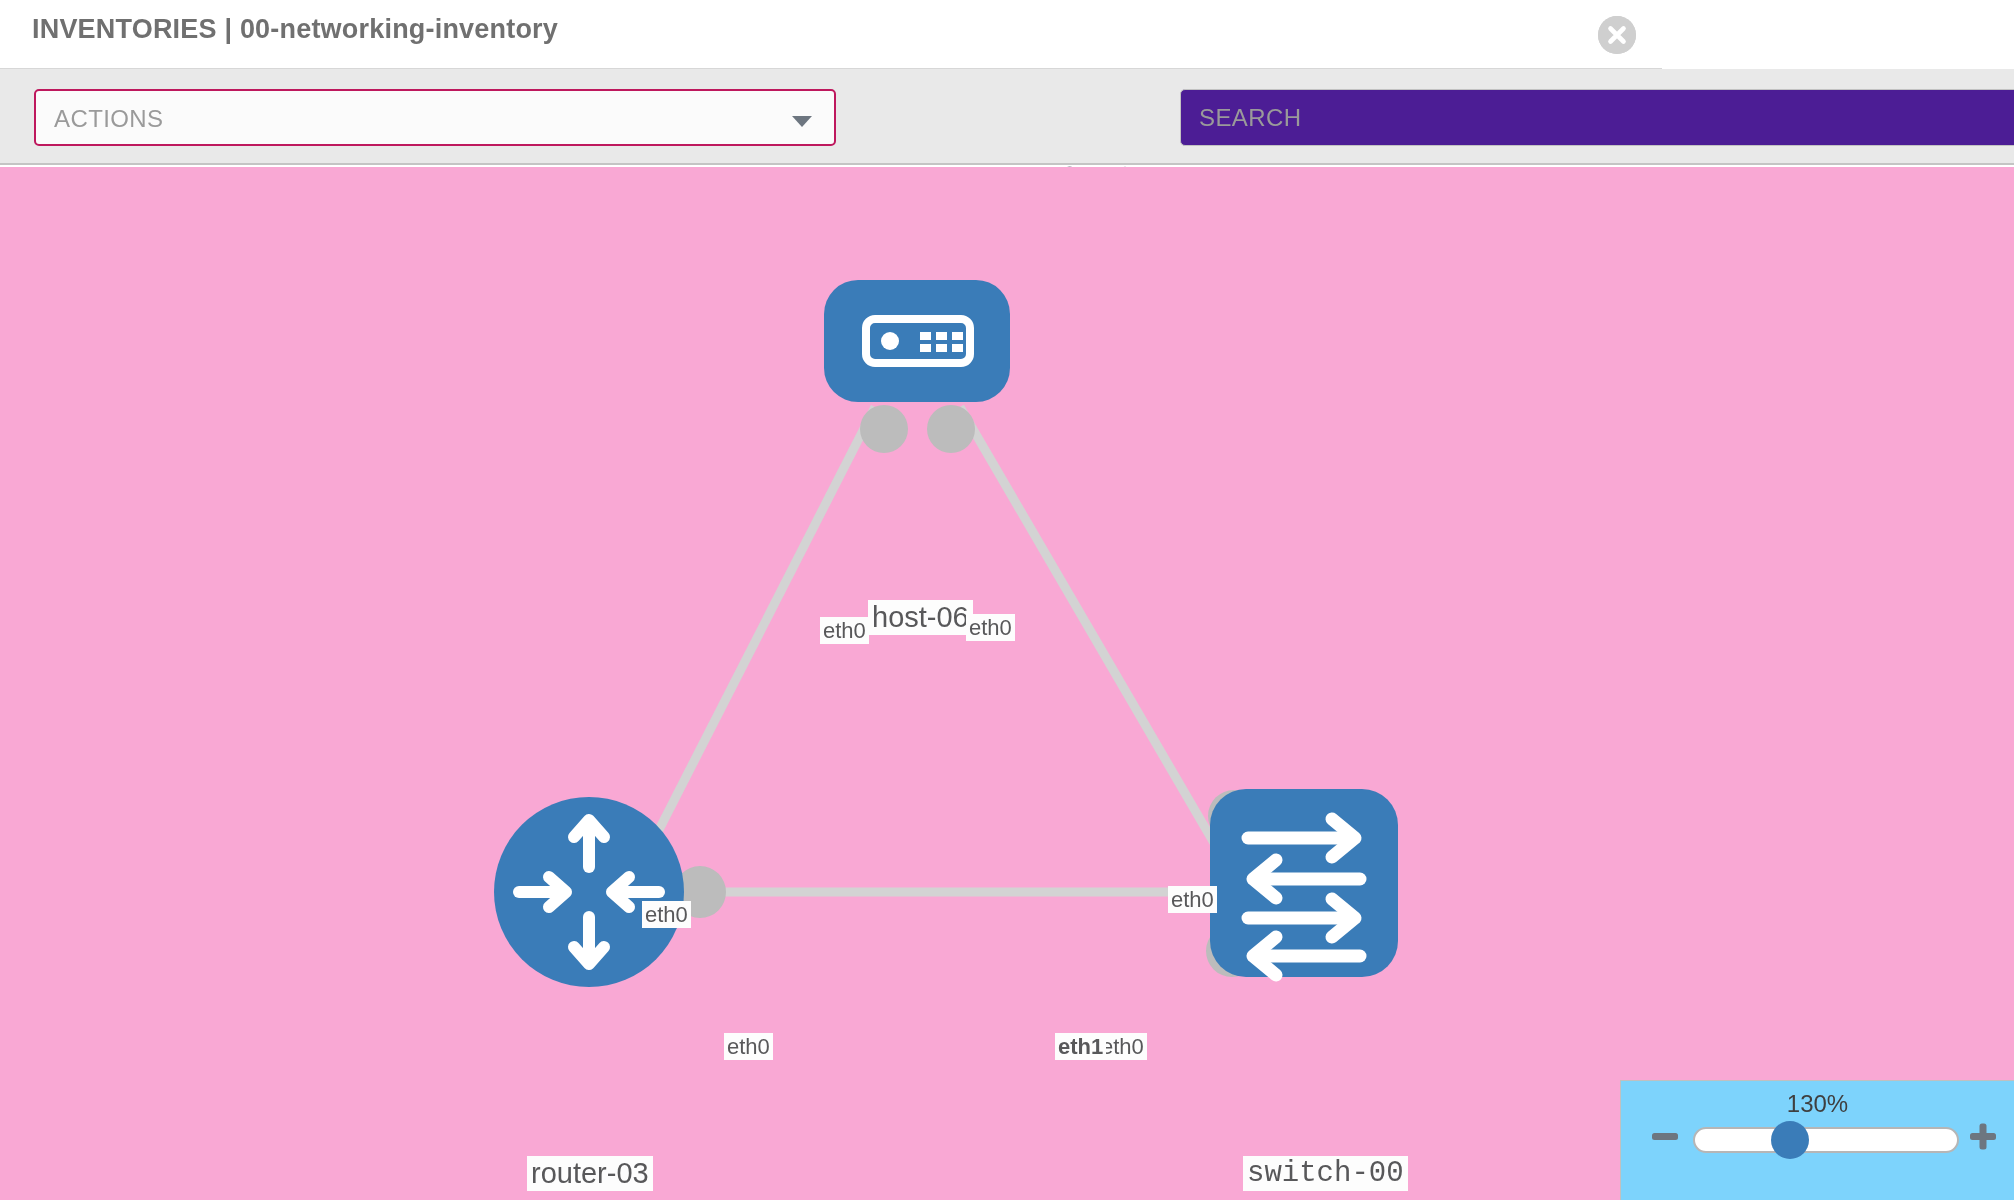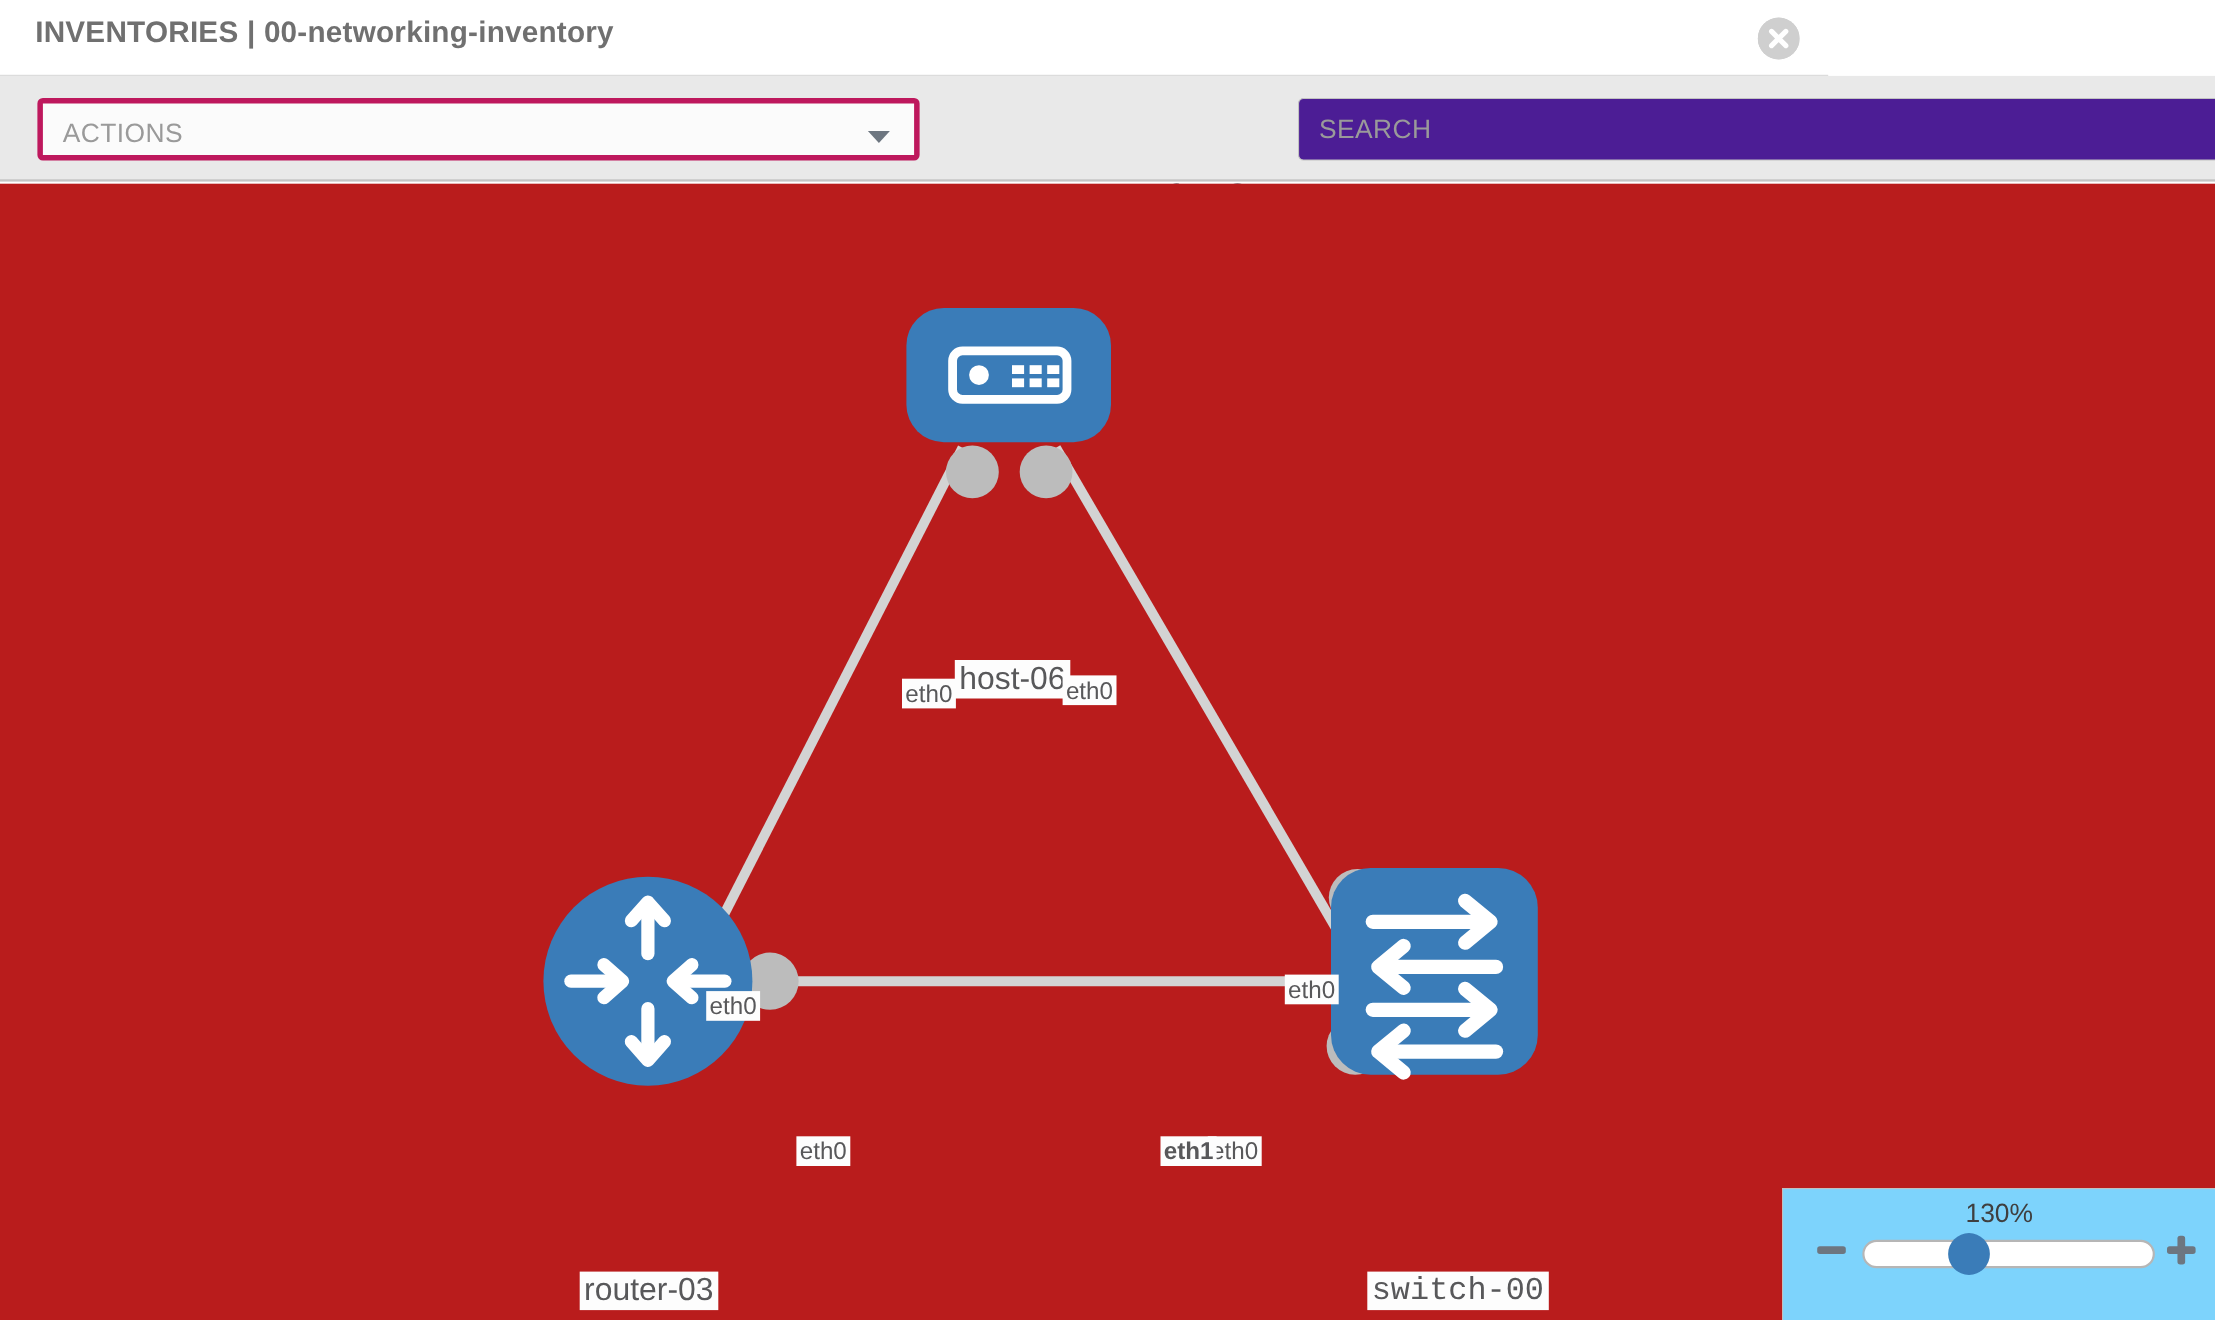--- a/index.html
+++ b/index.html
@@ -45,21 +45,21 @@
     left: 0; top: 69px;
     width: 2014px; height: 96px;
     background: #e9e9e9;
     border-bottom: 2px solid #c4c4c4;
   }
   .actions-select {
     position: absolute;
     left: 34px; top: 20px;
     width: 802px; height: 57px;
     background: #fbfbfb;
-    border: 5px solid #be185d;
+    border: 2px solid #be185d;
     border-radius: 5px;
     cursor: pointer;
   }
   .actions-select .label {
     position: absolute;
     left: 18px; top: 14px;
     font-size: 24px;
     color: #9a9a9a;
     letter-spacing: 0.4px;
   }
@@ -97,21 +97,21 @@
     font-size: 24px;
     color: #9a9a9a;
     letter-spacing: 0.4px;
   }
 
   
   .canvas {
     position: absolute;
     left: 0; top: 167px;
     width: 2014px; height: 1033px;
-    background: #b91c1c;
+    background: #f9a8d4;
     overflow: hidden;
   }
   .canvas svg.topology {
     position: absolute; left: 0; top: 0;
     width: 2014px; height: 1033px;
   }
 
   .edge-label {
     position: absolute;
     background: #fdfdfd;

